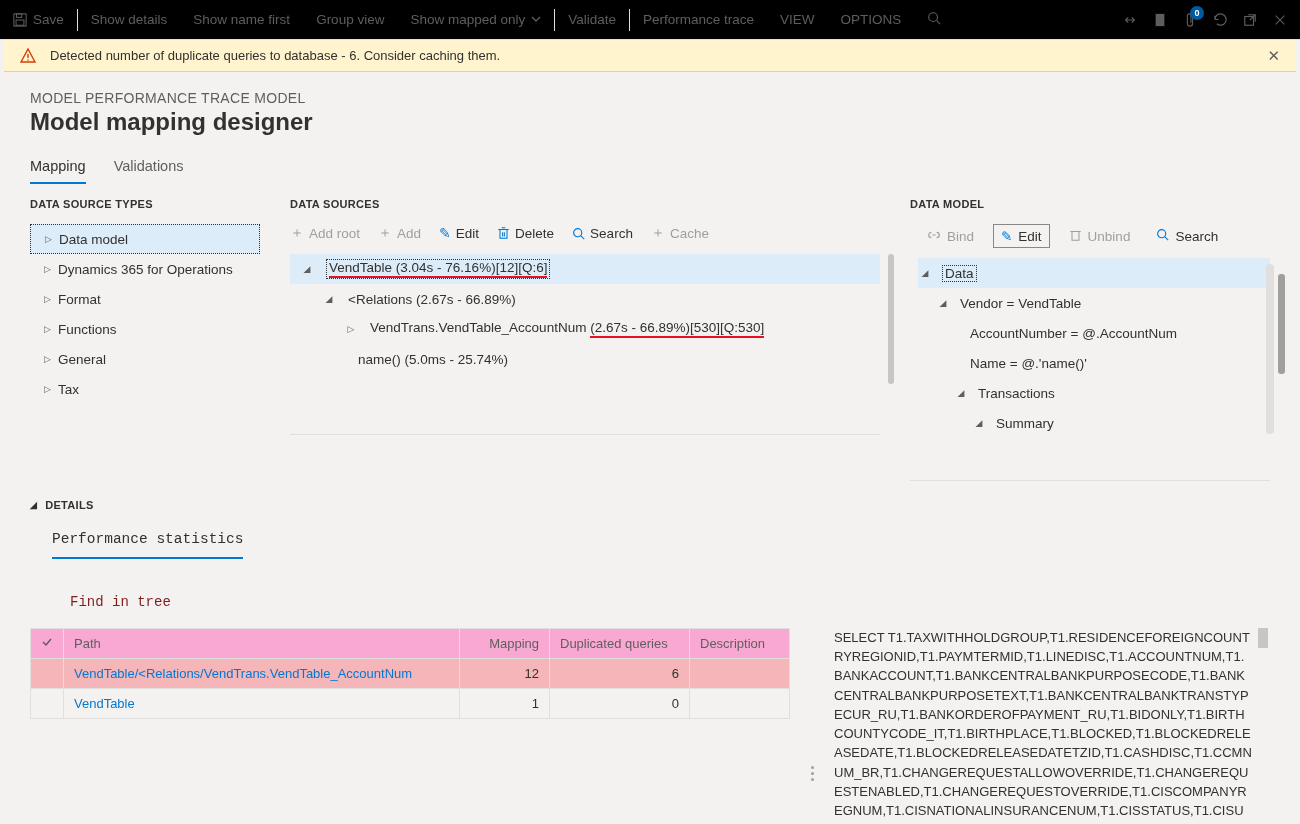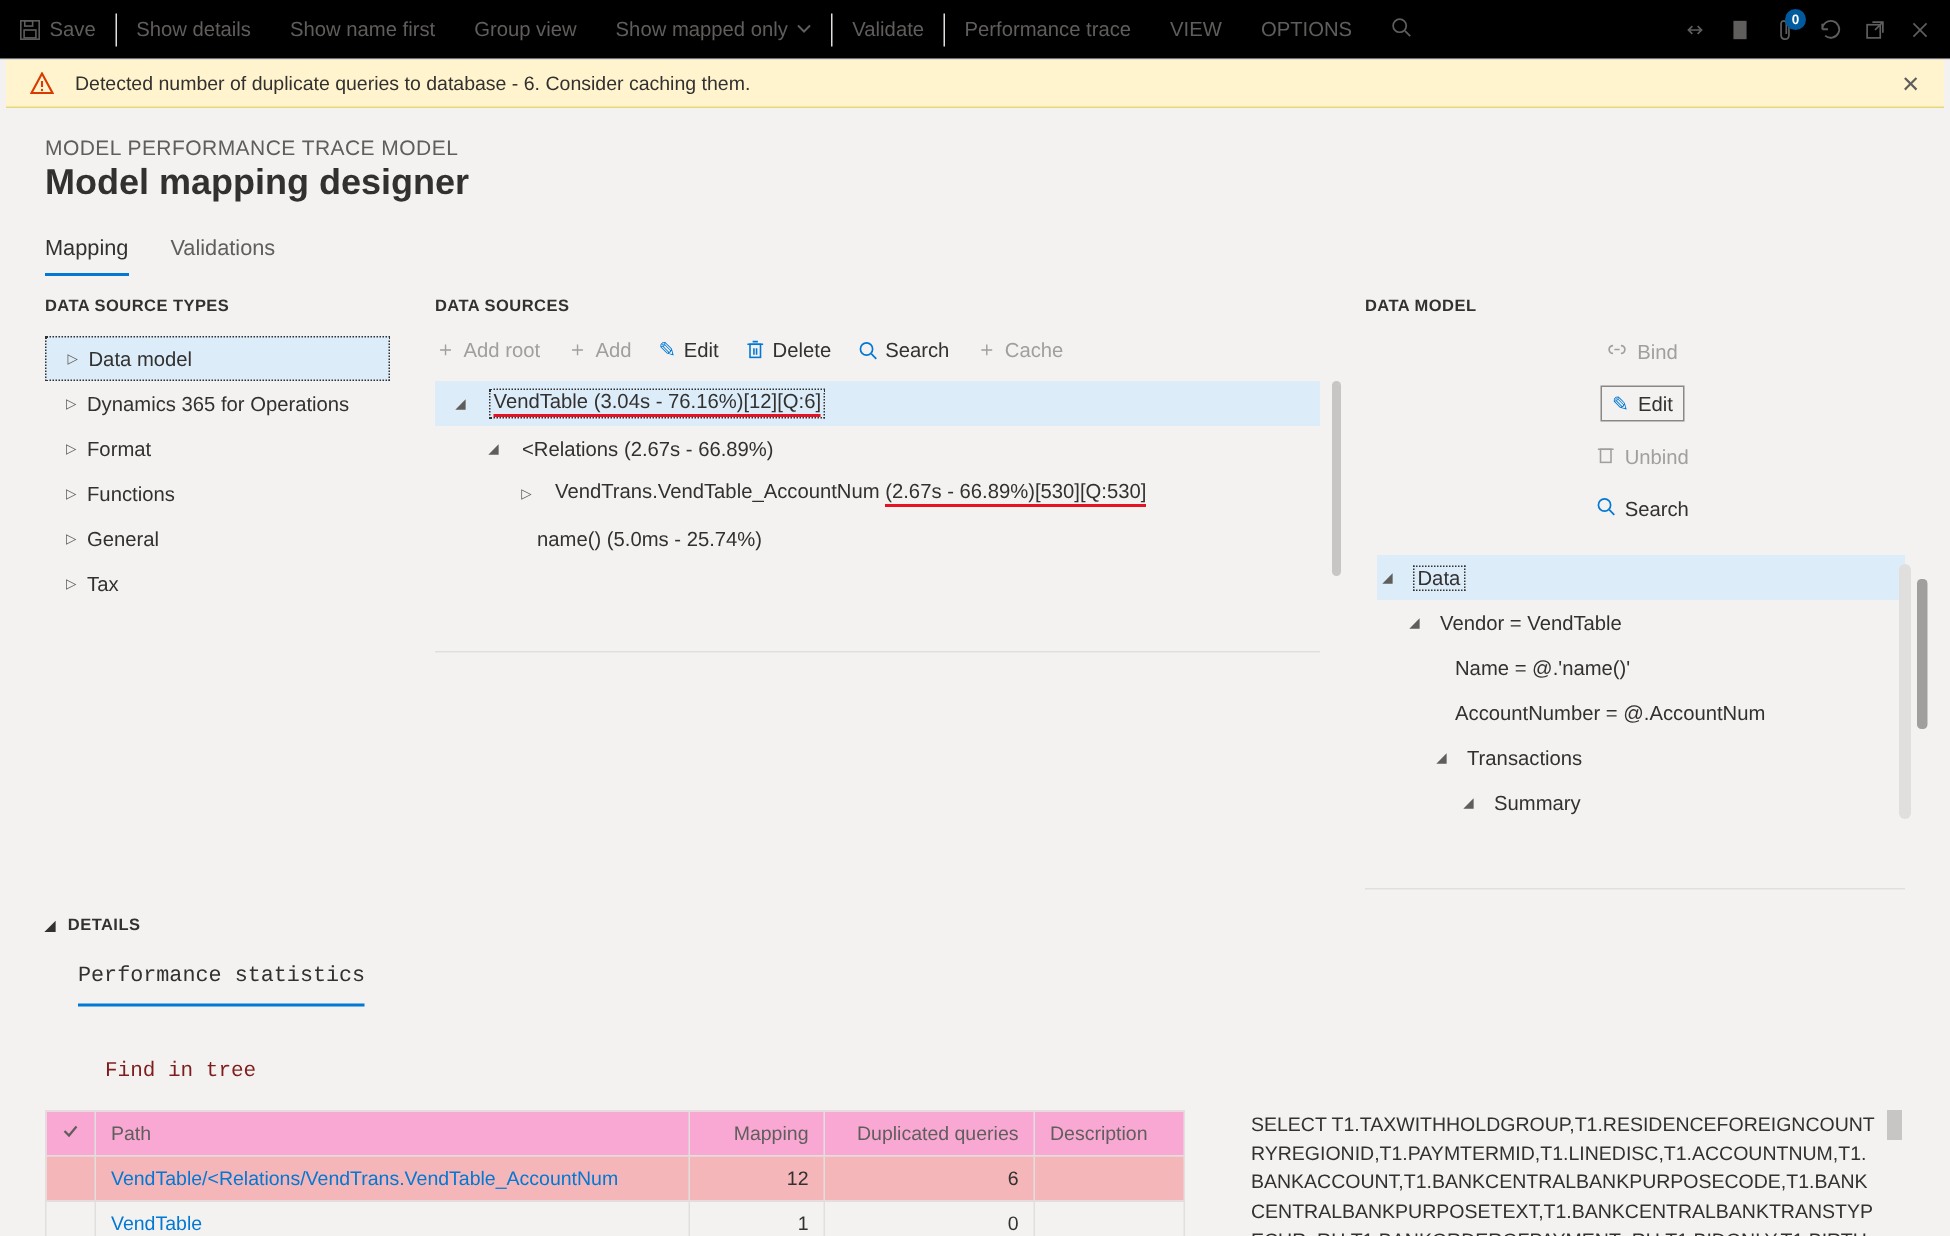--- a/index.html
+++ b/index.html
@@ -54,21 +54,21 @@
   
   .ds-tree { position:relative; }
   .ds-row { display:flex; align-items:center; height:30px; font-size:13.5px; }
   .ds-row .expander { width:14px; text-align:center; color:#605e5c; font-size:9px; cursor:pointer; }
   .ds-row.selected { background:#dcecf9; }
   .ds-row.selected .ds-label { border:1px dotted #323130; padding:0 2px; }
   .underline-red { display:inline-block; border-bottom:2.5px solid #e81123; padding-bottom:1px; }
   .ds-scrollbar { position:absolute; right:-14px; top:0; width:6px; height:130px; background:#c8c6c4; border-radius:3px; }
   
   
-  .dm-toolbar { display:flex; align-items:center; gap:12px; font-size:13.5px; margin-bottom:20px; padding-left:10px;flex-direction:column; }
+  .dm-toolbar { display:flex; align-items:center; gap:12px; font-size:13.5px; margin-bottom:10px; padding-left:10px; }
   .dm-tool { display:flex; align-items:center; gap:6px; cursor:pointer; color:#323130; padding:3px 7px; }
   .dm-tool.disabled { color:#a19f9d; cursor:default; }
   .dm-tool.framed { border:1px solid #8a8886; }
   
   
   .dm-tree { padding-left:8px; position:relative; }
   .dm-row { display:flex; align-items:center; height:30px; font-size:13.5px; }
   .dm-row .expander { width:14px; text-align:center; color:#605e5c; font-size:9px; cursor:pointer; }
   .dm-row.selected { background:#dcecf9; }
   .dm-row.selected .dm-label { border:1px dotted #323130; padding:0 2px; }
@@ -89,21 +89,21 @@
   .sql-pane { flex:1; font-size:13px; line-height:1.48; word-break:break-all; color:#323130; position:relative; padding-right:18px; }
   .sql-scroll { position:absolute; right:0; top:0; width:14px; height:250px; background:#f3f2f1; }
   .sql-thumb { position:absolute; right:2px; top:0; width:10px; height:20px; background:#c8c6c4; }
   .splitter-dots { width:4px; display:flex; flex-direction:column; align-items:center; justify-content:center; gap:3px; color:#a19f9d; font-size:3px; margin-top:60px; }
   .splitter-dots span { width:3px; height:3px; background:#a19f9d; border-radius:50%; }
   
   table.perf { width:100%; border-collapse:collapse; font-size:13px; }
   table.perf th, table.perf td { border:1px solid #e1dfdd; padding:6px 10px; text-align:left; height:30px; }
   table.perf th { background:#f9a8d4; font-weight:400; color:#605e5c; }
   table.perf th.num, table.perf td.num { text-align:right; width:90px; }
-  table.perf th.dup { width:140px; text-align:right; }
+  table.perf th.dup { width:140px; text-align:left; }
   table.perf td.dup { text-align:right; }
   table.perf th.chk { width:30px; }
   table.perf th.desc { width:100px; }
   table.perf tr.hl td { background:#f4b6b9; }
   table.perf a { color:#0078d4; text-decoration:none; }
   
   .hr { border-top:1px solid #e1dfdd; margin-top:8px; }
   
   .badge { position:absolute; top:-6px; right:-6px; min-width:14px; height:14px; border-radius:7px; background:#005a9e; color:#fff; font-size:9px; font-weight:700; display:flex; align-items:center; justify-content:center; padding:0 3px; }
 </style>
@@ -355,24 +355,24 @@
         <span class="expander">◢</span>
         <span style="width:10px;"></span>
         <span class="dm-label">Data</span>
       </div>
       <div class="dm-row" style="padding-left:18px;">
         <span class="expander">◢</span>
         <span style="width:10px;"></span>
         <span>Vendor = VendTable</span>
       </div>
       <div class="dm-row" style="padding-left:52px;">
+        <span>AccountNumber = @.AccountNum</span>
+      </div>
+      <div class="dm-row" style="padding-left:52px;">
         <span>Name = @.'name()'</span>
-      </div>
-      <div class="dm-row" style="padding-left:52px;">
-        <span>AccountNumber = @.AccountNum</span>
       </div>
       <div class="dm-row" style="padding-left:36px;">
         <span class="expander">◢</span>
         <span style="width:10px;"></span>
         <span>Transactions</span>
       </div>
       <div class="dm-row" style="padding-left:54px;">
         <span class="expander">◢</span>
         <span style="width:10px;"></span>
         <span>Summary</span>

